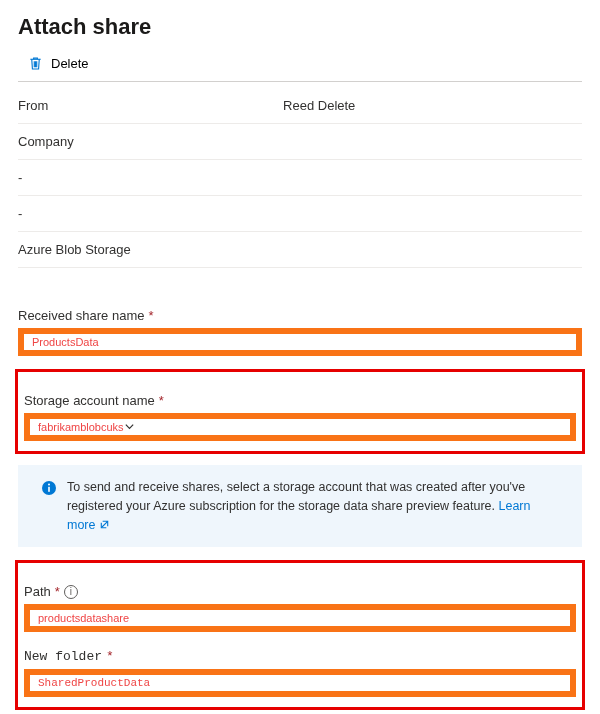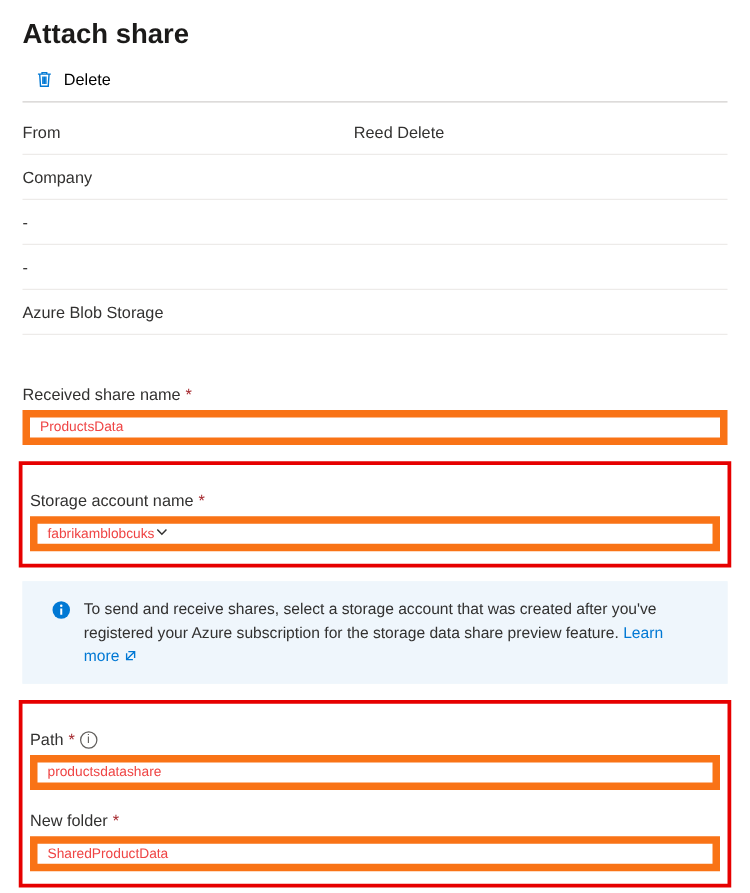--- a/index.html
+++ b/index.html
@@ -67,21 +67,21 @@
   }
   .chev { font-size: 11px; color:#323130; }
   .hl-red {
     outline: 3px solid #e60000;
     outline-offset: 0;
     padding: 4px 6px 10px 6px;
     margin-top: 16px;
   }
   .hl-red .label { margin-top: 17px; }
   .hl-red .form-group { margin-top: 0; }
-  .hl-red .form-group + .form-group { margin-top: 12px; }
+  .hl-red .form-group + .form-group { margin-top: 12px; font-family: Liberation Mono, monospace; }
   .infobox {
     display:flex; gap:10px;
     background:#eff6fc;
     border:1px solid #eff6fc;
     padding: 12px 22px;
     margin-top: 14px;
     font-size: 12.5px;
     line-height: 1.5;
     color:#323130;
   }

